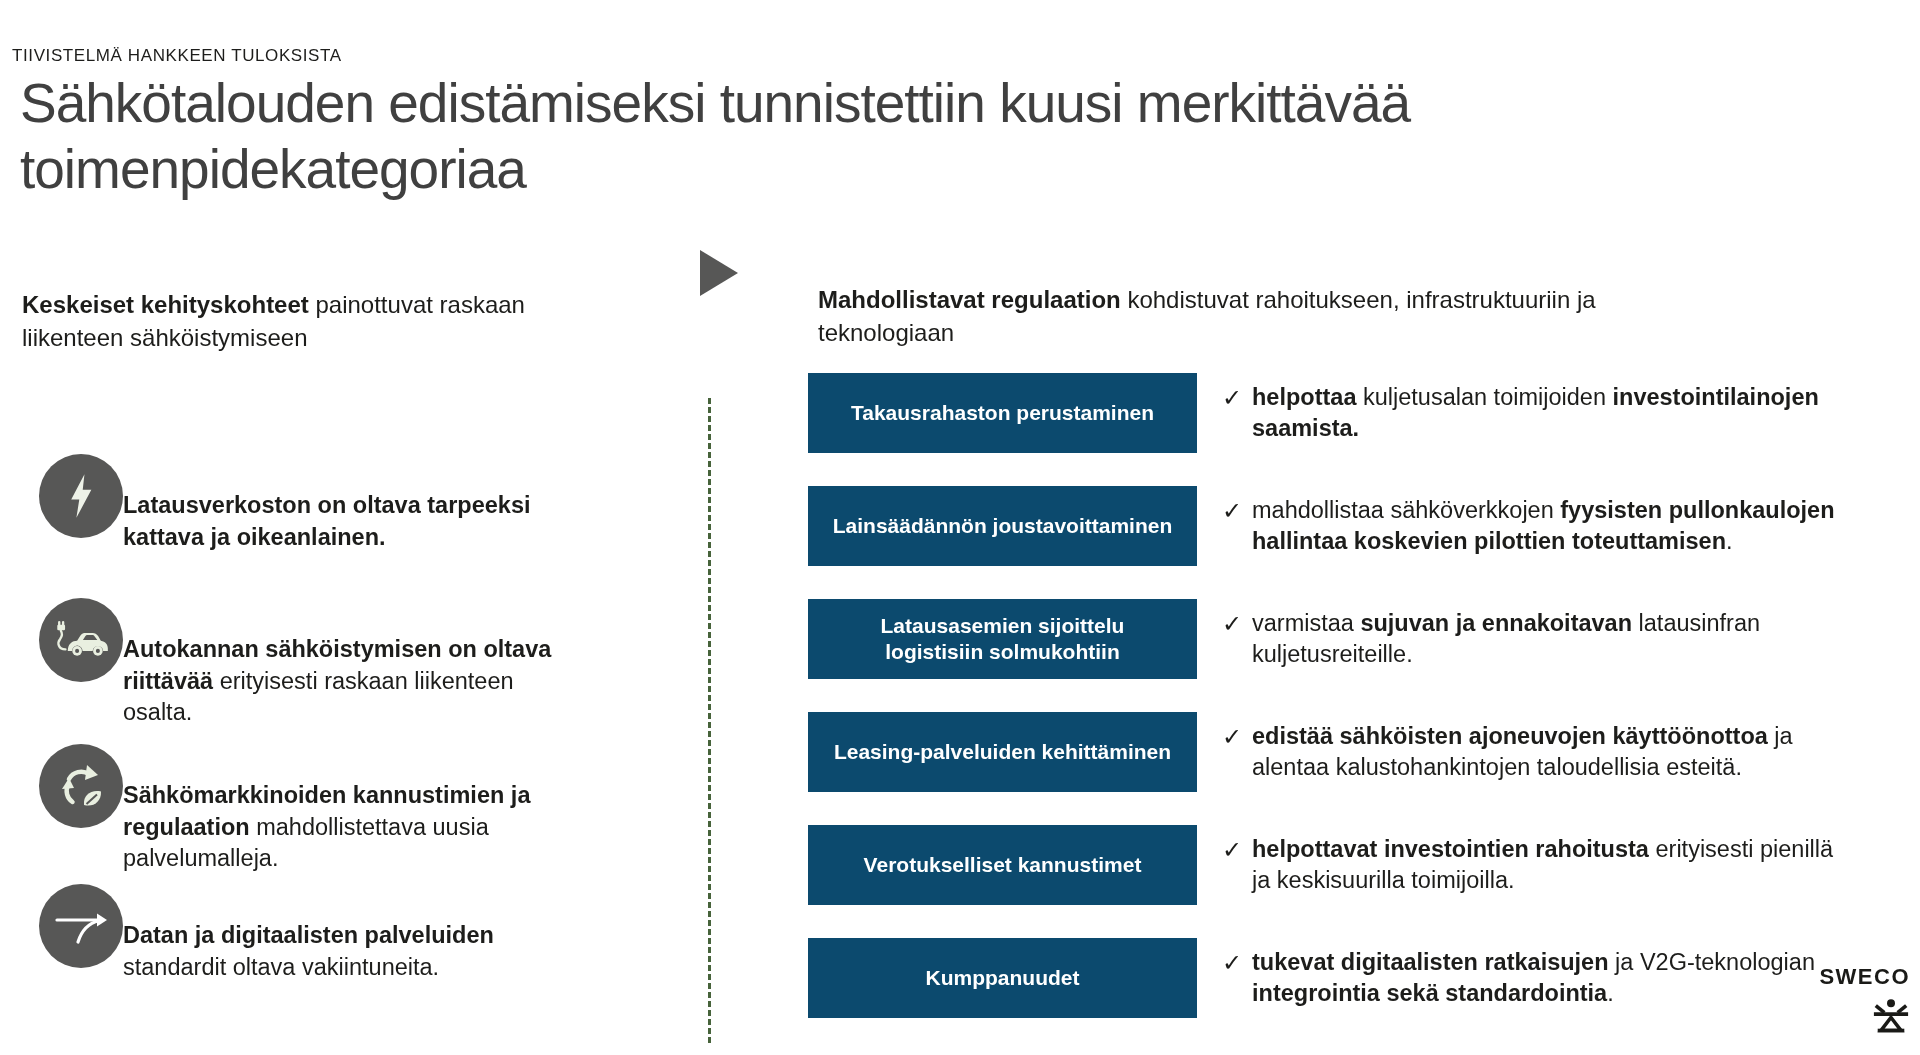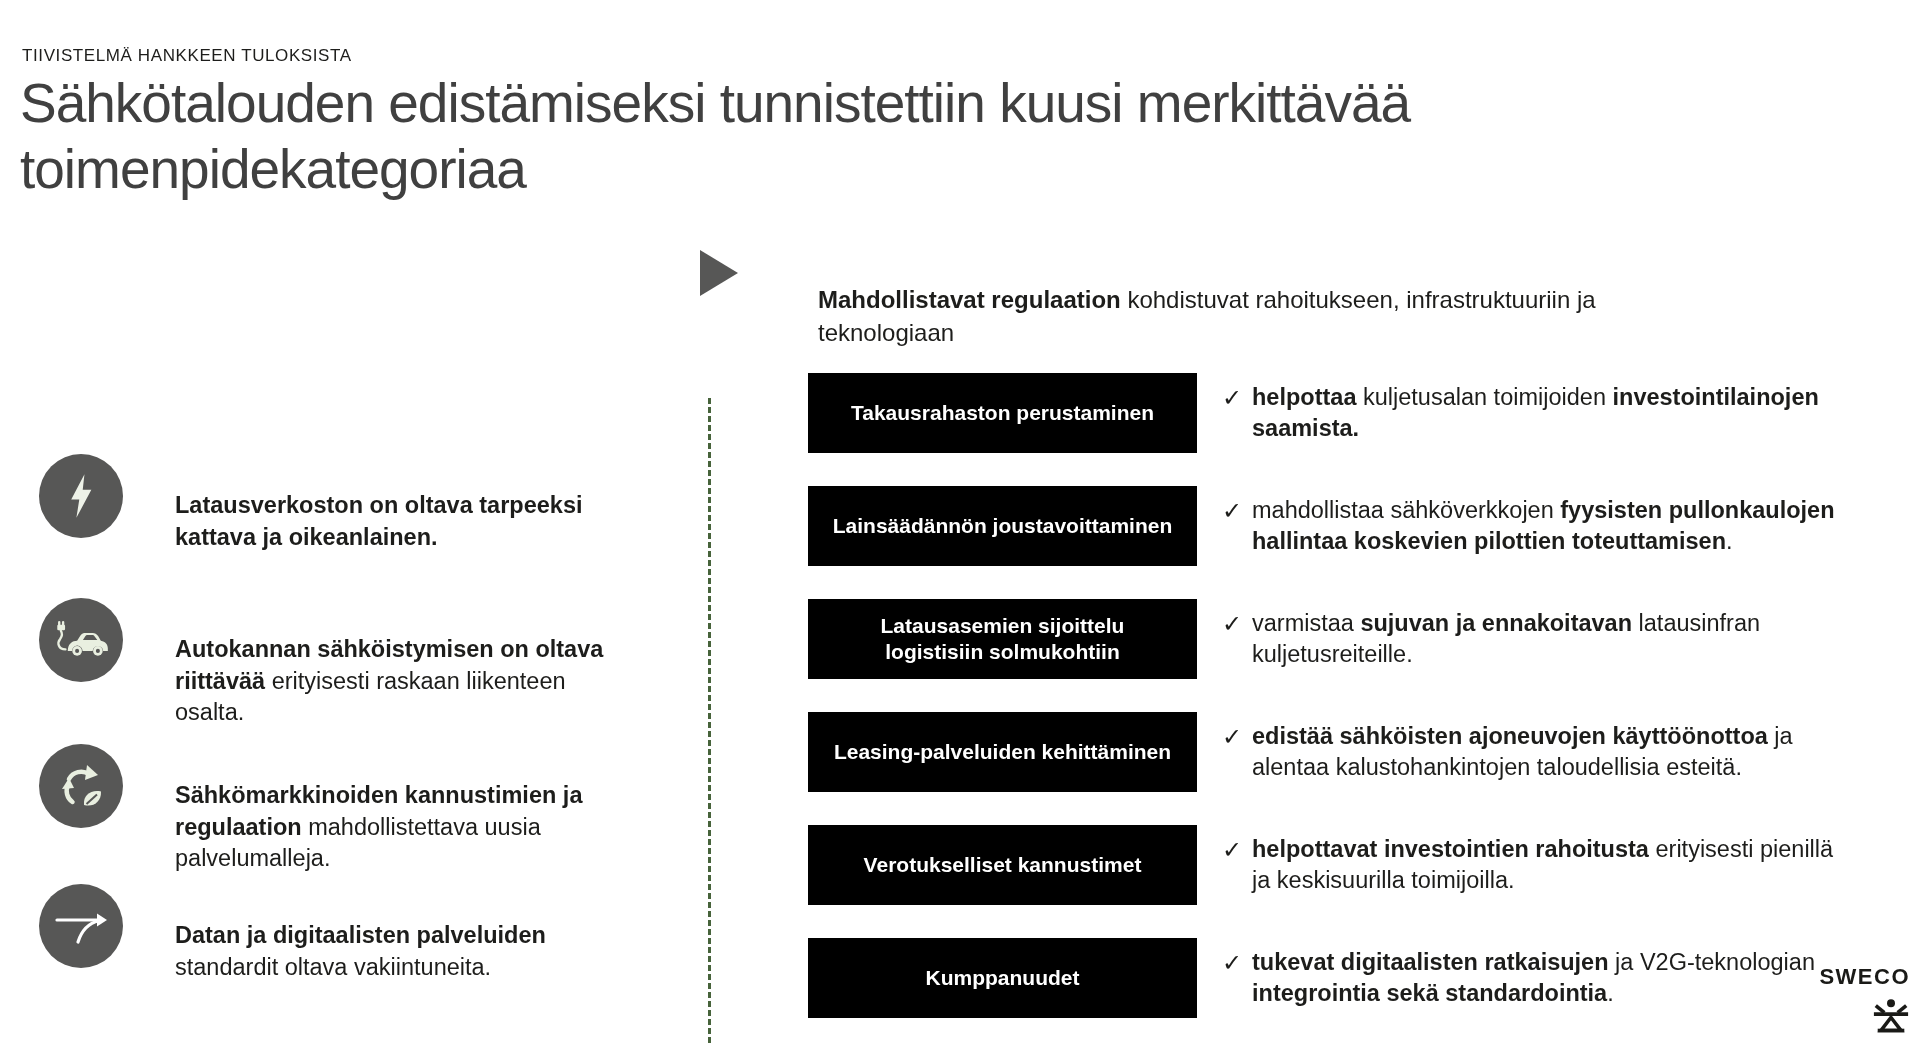--- a/index.html
+++ b/index.html
@@ -12,21 +12,21 @@
   .slide {
     position:relative;
     width:1920px; height:1055px;
     background:#ffffff;
     overflow:hidden;
   }
   .pre, .pre span { white-space: pre-line; }
 
   
   .kicker {
-    position:absolute; left:22px; top:46px;
+    position:absolute; left:12px; top:46px;
     font-size:17px; letter-spacing:0.6px;
     color:#1d1d1b;
   }
   .title {
     position:absolute; left:20px; top:70px;
     font-size:55px; font-weight:400; letter-spacing:-1px;
     line-height:1.2; width:1760px; color:#404040;
   }
 
   
@@ -41,21 +41,21 @@
     position:absolute; left:700px; top:250px;
     width:0; height:0;
     border-left:38px solid #575756;
     border-top:23px solid transparent;
     border-bottom:23px solid transparent;
   }
 
   
   .l-item {
     position:absolute; left:39px;
-    display:flex; align-items:flex-start; gap:52px;
+    display:flex; align-items:flex-start; 
   }
   .icon-circle {
     width:84px; height:84px; border-radius:50%;
     background:#575756; flex:0 0 auto;
     display:flex; align-items:center; justify-content:center;
   }
   .l-text {
     width:470px; margin-top:5px;
     font-size:23.5px; line-height:1.33;
   }
@@ -69,21 +69,21 @@
     border-left:3px dashed #47633b;
   }
 
   
   .r-row { position:absolute; left:808px; width:1060px; height:80px; }
   .rr-1 { top:373px; } .rr-2 { top:486px; } .rr-3 { top:599px; }
   .rr-4 { top:712px; } .rr-5 { top:825px; } .rr-6 { top:938px; }
   .action-box {
     position:absolute; left:0; top:0;
     width:389px; height:80px;
-    background:#000000; color:#ffffff;
+    background:#0c4a6e; color:#ffffff;
     display:flex; align-items:center; justify-content:center;
     text-align:center;
     font-size:21px; font-weight:700; line-height:1.25;
   }
   .check-item {
     position:absolute; left:414px; top:9px;
     width:650px; display:flex; align-items:flex-start;
     font-size:23.5px; line-height:1.33;
   }
   .check-item b { font-weight:700; }
@@ -103,20 +103,24 @@
 </style>
 </head>
 <body>
 
 <div class="slide">
 
   <div class="kicker">TIIVISTELMÄ HANKKEEN TULOKSISTA</div>
   <h1 class="title pre">Sähkötalouden edistämiseksi tunnistettiin kuusi merkittävää
 toimenpidekategoriaa</h1>
 
+  <div class="intro intro-left pre">
+    <b>Keskeiset kehityskohteet</b><span> painottuvat raskaan
+liikenteen sähköistymiseen</span>
+  </div>
 
   <div class="pointer-triangle"></div>
 
   <div class="intro intro-right pre">
     <b>Mahdollistavat regulaation</b><span> kohdistuvat rahoitukseen, infrastruktuuriin ja
 teknologiaan</span>
   </div>
 
   <div class="l-item li-1">
     <div class="icon-circle">

